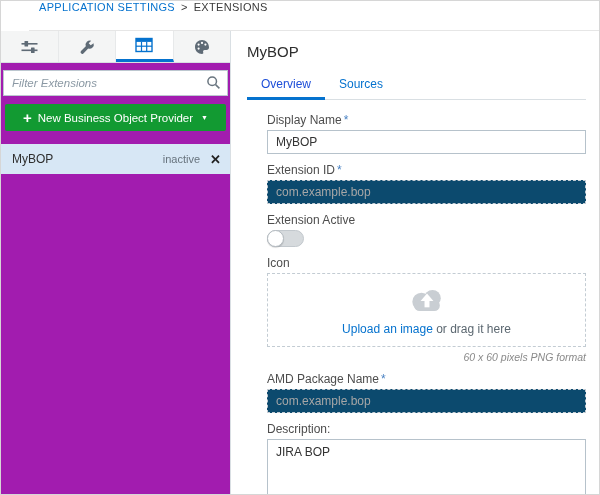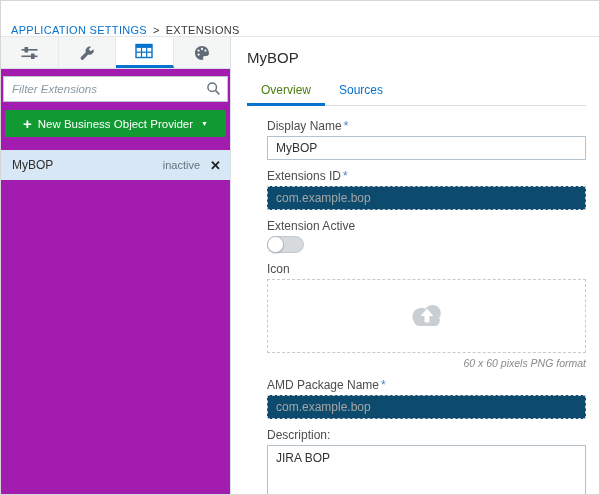--- a/index.html
+++ b/index.html
@@ -4,22 +4,22 @@
 <style>
   * { box-sizing: border-box; margin: 0; padding: 0; }
   html,body { width:600px; height:495px; }
   body {
     font-family: "Liberation Sans", sans-serif;
     font-size: 12px; color:#333; background:#fff; overflow:hidden;
   }
   .app { width:600px; height:495px; border:1px solid #d6d6d6; display:flex; flex-direction:column; background:#fff; }
 
   
-  .breadcrumb { height:36px; display:flex; align-items:flex-end; gap:6px; padding:0 10px;
-    border-bottom:1px solid #e6e6e6; font-size:11px; letter-spacing:.3px; flex:none; }
+  .breadcrumb { height:30px; display:flex; align-items:flex-start; gap:6px; padding:0 10px;
+    border-bottom:1px solid #e6e6e6; font-size:11px; letter-spacing:.3px; flex:none;margin-left:28px; }
   .breadcrumb a { color:#0572ce; text-decoration:none; cursor:pointer; }
   .breadcrumb .sep, .breadcrumb .current { color:#3a3a3a; }
 
   .body { display:flex; flex:1; min-height:0; }
 
   
   .sidebar { width:230px; flex:none; border-right:1px solid #d9dfe3; display:flex; flex-direction:column; background:#a21caf; }
   .icon-tabs { display:flex; height:32px; border-bottom:1px solid #d9dfe3; flex:none; }
   .icon-tab { flex:1; display:flex; align-items:center; justify-content:center;
     background:#f4f5f5; border-right:1px solid #e7e9ea; cursor:pointer; }
@@ -43,21 +43,21 @@
   .ext-item { height:30px; background:#d7e7f5; display:flex; align-items:center; padding:0 9px 0 11px; cursor:pointer; }
   .ext-item .name { font-size:12px; color:#2f2f2f; }
   .ext-item .status { margin-left:auto; font-size:11px; color:#67737d;text-align:right; }
   .ext-item .close { margin-left:10px; font-size:13px; font-weight:bold; color:#222; cursor:pointer; line-height:1; }
 
   
   .detail { flex:1; min-width:0; padding:5px 13px 0 16px; display:flex; flex-direction:column; overflow:hidden; }
   .detail-title { font-size:15px; font-weight:400; color:#2e2e2e; margin:7px 0 12px 0; }
   .tabs { display:flex; border-bottom:1px solid #d9dfe3; flex:none; }
   .tab { padding:5px 14px 6px 14px; font-size:12px; color:#0572ce; cursor:pointer; }
-  .tab.active { color:#4d7c0f; border-bottom:3px solid #0572ce; margin-bottom:-1px; }
+  .tab.active { color:#1d4ed8; border-bottom:3px solid #0572ce; margin-bottom:-1px; }
 
   .fields { margin-top:13px; }
   .field { margin-bottom:9px;margin-left:20px; }
   .field-label { font-size:12px; color:#4d4d4d; margin-bottom:3px; }
   .req { color:#4a82c3; margin-left:2px; }
   .text-input { width:100%; height:24px; border:1px solid #b6c2cb; padding:0 8px;
     font-family:"Liberation Sans",sans-serif; font-size:12px; color:#333; outline:none; background:#fff; }
   .text-input.disabled { border:1px dashed #c3ccd3; background:#0c4a6e; color:#a6a6a6; }
 
   .toggle { width:37px; height:17px; background:#d6dadd; border:1px solid #c2c8cd; border-radius:10px;
@@ -169,21 +169,21 @@
 
         <div class="field">
           <div class="field-label">
             <span>Display Name</span><span class="req">*</span>
           </div>
           <input type="text" class="text-input" value="MyBOP" style="">
         </div>
 
         <div class="field">
           <div class="field-label">
-            <span>Extensions ID</span><span class="req">*</span>
+            <span>Extension ID</span><span class="req">*</span>
           </div>
           <input type="text" class="text-input disabled" disabled="" value="com.example.bop" style="">
         </div>
 
         <div class="field">
           <div class="field-label">Extension Active</div>
           <div class="toggle">
             <div class="knob"></div>
           </div>
         </div>
@@ -197,20 +197,23 @@
                   <circle cx="18" cy="18" r="10"></circle>
                   <circle cx="30" cy="14" r="9"></circle>
                   <rect x="10" y="16" width="28" height="12" rx="6"></rect>
                 </g>
                 <g fill="#fff">
                   <polygon points="24,9 31,17 17,17"></polygon>
                   <rect x="21.3" y="16.5" width="5.4" height="7.5"></rect>
                 </g>
               </svg>
             </span>
+            <div class="upload-text">
+              <a>Upload an image</a><span> or drag it here</span>
+            </div>
           </div>
           <div class="upload-hint">60 x 60 pixels PNG format</div>
         </div>
 
         <div class="field">
           <div class="field-label">
             <span>AMD Package Name</span><span class="req">*</span>
           </div>
           <input type="text" class="text-input disabled" disabled="" value="com.example.bop" style="">
         </div>

